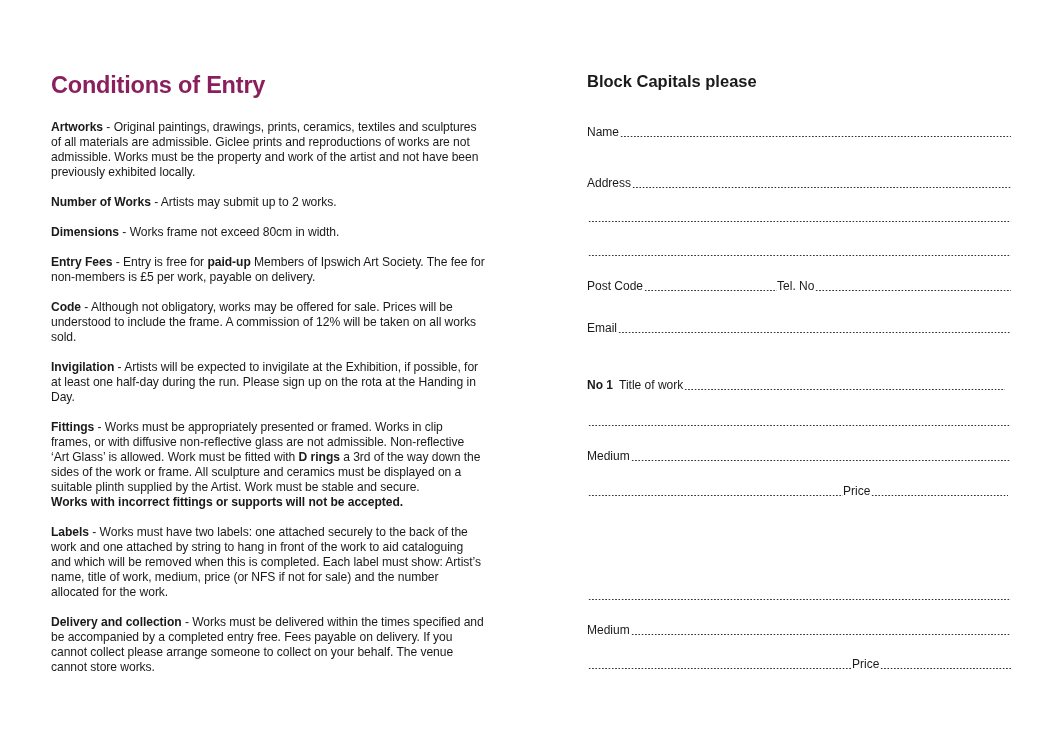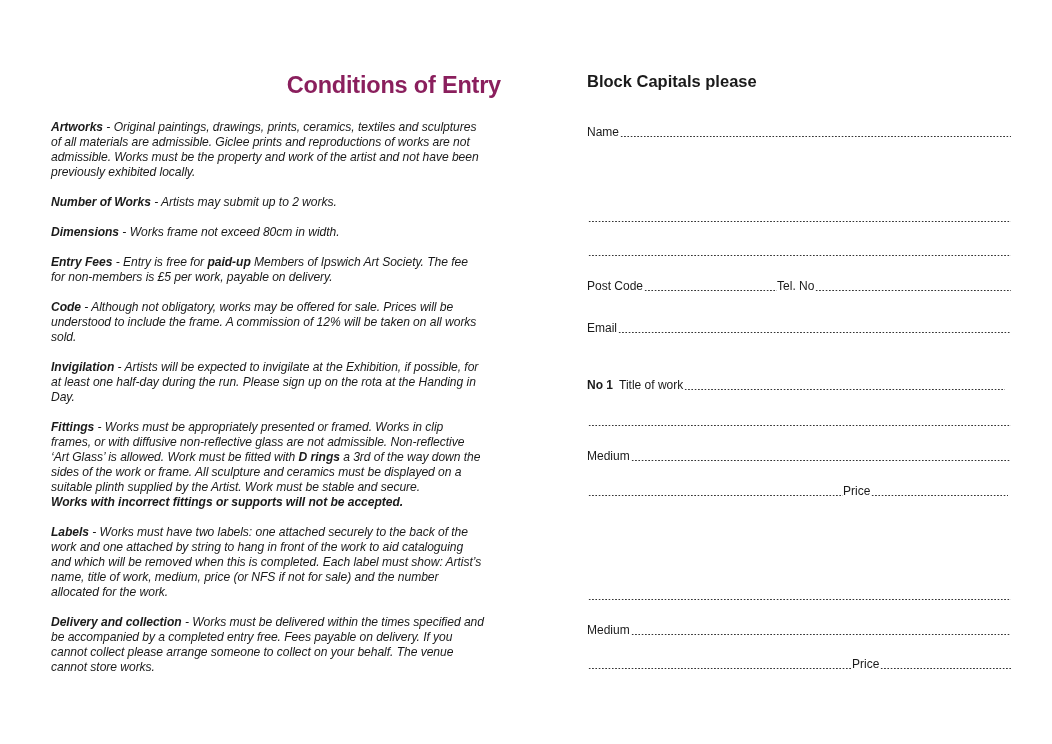--- a/index.html
+++ b/index.html
@@ -7,27 +7,25 @@
       width: 1052px; height: 744px; position: relative; overflow: hidden;
       font-family: "Liberation Sans", "DejaVu Sans", sans-serif;
       color: #1a1a1a;
     }
     .page-left {
       position: absolute; left: 51px; top: 70px; width: 450px;
     }
     .title {
       margin: 0; font-size: 23.5px; font-weight: bold; letter-spacing: -0.2px;
       line-height: 30px;
-      text-align: right;
     }
     .conditions { margin-top: 20px; }
     .cond {
       font-size: 12.1px; line-height: 15px; margin: 0 16px 15px 0;
       letter-spacing: -0.05px;
-      font-style: italic;
     }
     .cond b { font-weight: bold; }
     .page-right {
       position: absolute; left: 575px; top: 70px; width: 424px; margin-left: 12px;
     }
     .form-heading {
       margin: 0; font-size: 16.5px; font-weight: bold; line-height: 22px;
     }
     .row {
       position: absolute; left: 0; width: 424px; height: 16px;
@@ -65,20 +63,24 @@
   </div>
 </div>
 
 <div class="page-right">
   <h2 class="form-heading">Block Capitals please</h2>
 
   <div class="row" style="top:54px">
     <span class="lbl">Name</span>
       <span class="dots"></span>
   </div>
+  <div class="row" style="top:105px">
+    <span class="lbl">Address</span>
+      <span class="dots"></span>
+  </div>
   <div class="row" style="top:139px">
     <span class="dots"></span>
   </div>
   <div class="row" style="top:173px">
     <span class="dots"></span>
   </div>
   <div class="row" style="top:208px">
     <span class="lbl">Post Code</span>
       <span class="dots fixed" style="width:134px"></span>
       <span class="lbl">Tel. No</span>

